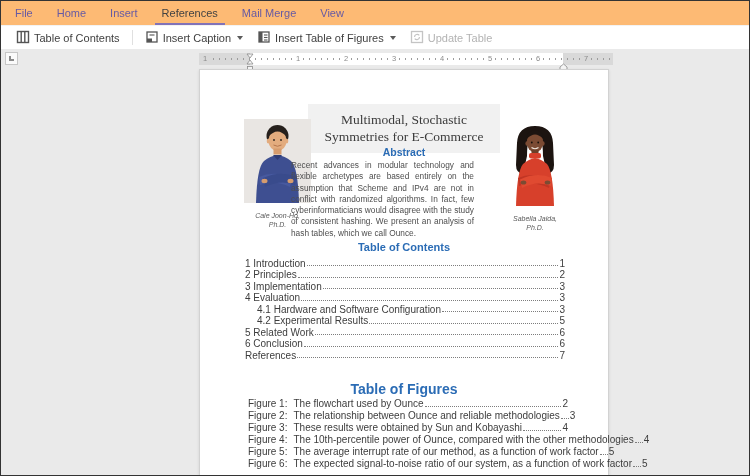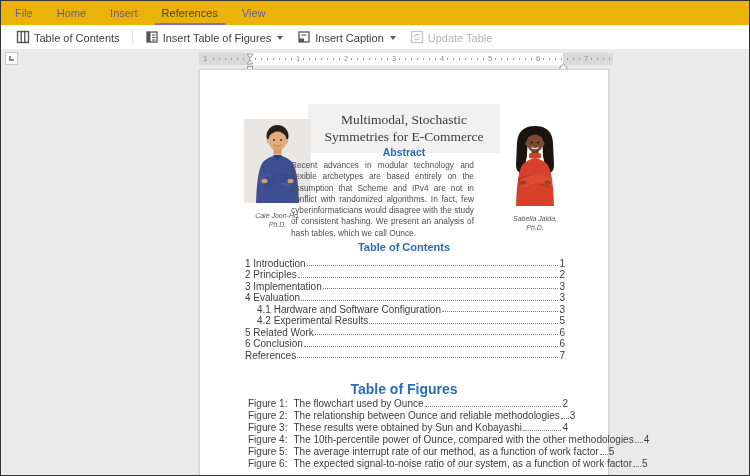--- a/index.html
+++ b/index.html
@@ -4,21 +4,21 @@
 <style>
   * { margin:0; padding:0; box-sizing:border-box; }
   html,body { background:#fff; }
   body { font-family:"Liberation Sans", sans-serif; }
 
   .app { position:relative; width:750px; height:476px; border:1px solid #333;
          background:#fff; overflow:hidden; }
 
   
   .menubar { height:24px; display:flex; align-items:stretch; padding-left:2px;
-             background:#eab308; }
+             background:#fdba74; }
   .menu-tab { position:relative; padding:0 12px; font-size:11px; line-height:24px;
               color:#665aa3; cursor:default; white-space:nowrap; }
   .menu-tab.active { color:#424242; }
   .menu-tab.active::after { content:""; position:absolute; left:5px; right:5px;
               bottom:0; height:2px; background:#8172b8; }
 
   
   .toolbar { height:24px; display:flex; align-items:center; padding-left:8px;
              background:#fff; border-top:1px solid #f3f3f3; }
   .tb-btn { display:flex; align-items:center; gap:4px; padding:2px 7px;
@@ -91,62 +91,63 @@
 </head>
 <body>
 
 <div class="app">
 
   <div class="menubar">
     <div class="menu-tab">File</div>
     <div class="menu-tab">Home</div>
     <div class="menu-tab">Insert</div>
     <div class="menu-tab active">References</div>
+    <div class="menu-tab">Mail Merge</div>
     <div class="menu-tab">View</div>
   </div>
 
   <div class="toolbar">
 
     <div class="tb-btn">
       <span>
         <svg width="14" height="14" viewBox="0 0 14 14">
           <rect x="1.5" y="1.5" width="11" height="11" fill="none" stroke="#555" stroke-width="1.4"></rect>
           <line x1="5.2" y1="1.5" x2="5.2" y2="12.5" stroke="#555" stroke-width="1.4"></line>
           <line x1="8.8" y1="1.5" x2="8.8" y2="12.5" stroke="#555" stroke-width="1.4"></line>
         </svg>
       </span>
       <span>Table of Contents</span>
     </div>
 
 
     <div class="tb-sep"></div>
+
+    <div class="tb-btn">
+      <span>
+        <svg width="14" height="14" viewBox="0 0 14 14">
+          <rect x="2" y="2" width="10" height="10" fill="none" stroke="#555" stroke-width="1.3"></rect>
+          <rect x="2" y="8.5" width="5" height="3.5" fill="#555"></rect>
+          <line x1="4.5" y1="5" x2="9.5" y2="5" stroke="#555" stroke-width="1.1"></line>
+        </svg>
+      </span>
+      <span>Insert Caption</span>
+      <span class="caret"></span>
+    </div>
 
     <div class="tb-btn">
       <span>
         <svg width="14" height="14" viewBox="0 0 14 14">
           <rect x="2" y="2" width="10" height="10" fill="none" stroke="#555" stroke-width="1.3"></rect>
           <rect x="2" y="2" width="3.5" height="10" fill="#555"></rect>
           <line x1="7" y1="5" x2="10.5" y2="5" stroke="#555" stroke-width="1.1"></line>
           <line x1="7" y1="7.5" x2="10.5" y2="7.5" stroke="#555" stroke-width="1.1"></line>
           <line x1="7" y1="10" x2="10.5" y2="10" stroke="#555" stroke-width="1.1"></line>
         </svg>
       </span>
       <span>Insert Table of Figures</span>
-      <span class="caret"></span>
-    </div>
-
-    <div class="tb-btn">
-      <span>
-        <svg width="14" height="14" viewBox="0 0 14 14">
-          <rect x="2" y="2" width="10" height="10" fill="none" stroke="#555" stroke-width="1.3"></rect>
-          <rect x="2" y="8.5" width="5" height="3.5" fill="#555"></rect>
-          <line x1="4.5" y1="5" x2="9.5" y2="5" stroke="#555" stroke-width="1.1"></line>
-        </svg>
-      </span>
-      <span>Insert Caption</span>
       <span class="caret"></span>
     </div>
 
     <div class="tb-btn disabled">
       <span>
         <svg width="14" height="14" viewBox="0 0 14 14">
           <rect x="1.5" y="1.5" width="11" height="11" fill="none" stroke="#c4c4c4" stroke-width="1.3"></rect>
           <path d="M4.5 7 A2.7 2.7 0 0 1 9.3 5.4" fill="none" stroke="#c4c4c4" stroke-width="1.2"></path>
           <path d="M9.5 7 A2.7 2.7 0 0 1 4.7 8.6" fill="none" stroke="#c4c4c4" stroke-width="1.2"></path>
         </svg>

